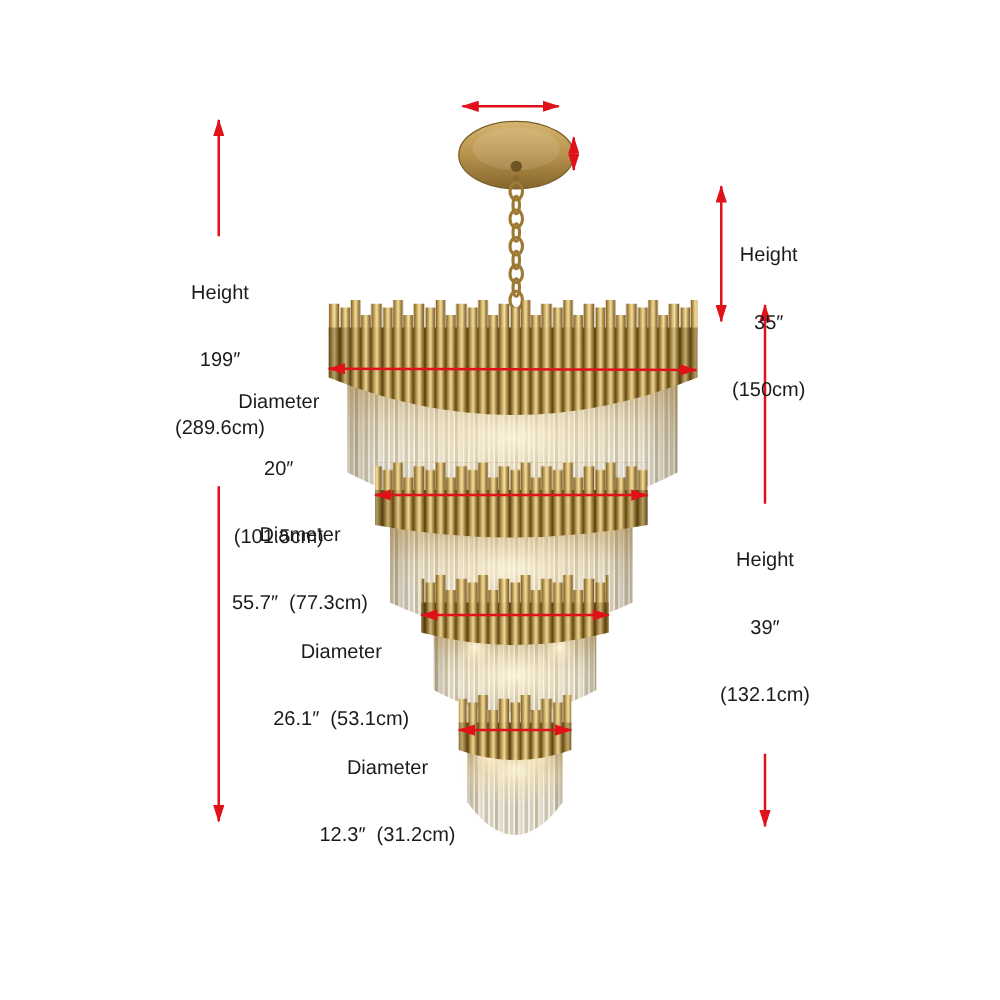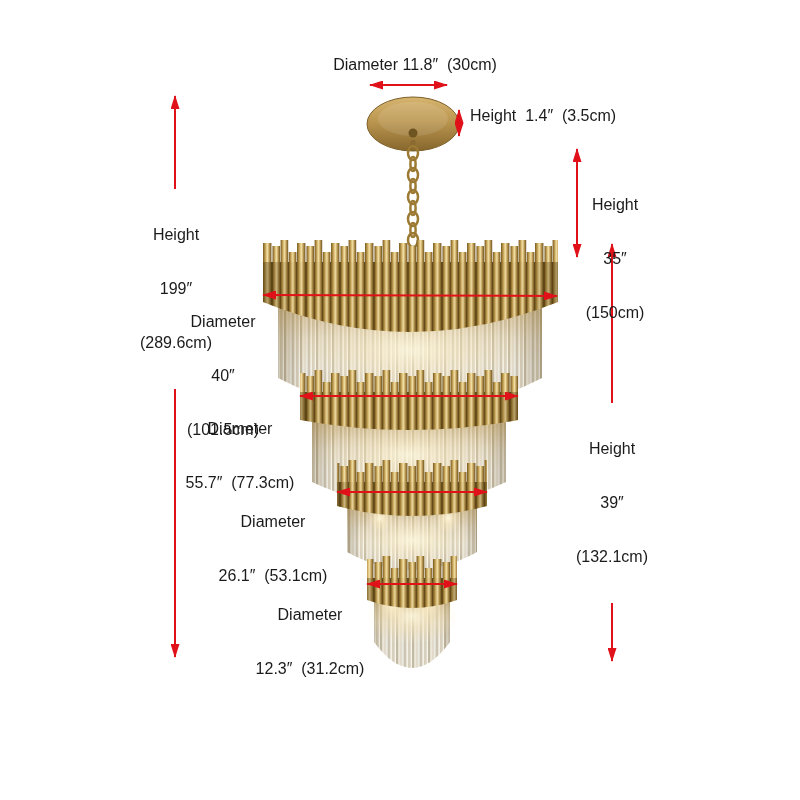--- a/index.html
+++ b/index.html
@@ -178,39 +178,37 @@
     <line class="dim" x1="577" y1="149" x2="577" y2="257" marker-start="url(#ah)" marker-end="url(#ah)"></line>
     <line class="dim" x1="175" y1="96" x2="175" y2="657" marker-start="url(#ah)" marker-end="url(#ah)"></line>
     <line class="dim" x1="263" y1="295" x2="557" y2="296" marker-start="url(#ah)" marker-end="url(#ah)"></line>
     <line class="dim" x1="300" y1="396" x2="518" y2="396" marker-start="url(#ah)" marker-end="url(#ah)"></line>
     <line class="dim" x1="337" y1="492" x2="487" y2="492" marker-start="url(#ah)" marker-end="url(#ah)"></line>
     <line class="dim" x1="367" y1="584" x2="457" y2="584" marker-start="url(#ah)" marker-end="url(#ah)"></line>
     <line class="dim" x1="612" y1="244" x2="612" y2="661" marker-start="url(#ah)" marker-end="url(#ah)"></line>
   </g>
 </svg>
 
-  <div class="label" style="left:415px;top:56px;">Diameter 11.8″  (30cm)</div>
-
-  <div class="label no-center" style="left:470px;top:107px;">Height  1.4″  (3.5cm)</div>
+
 
   <div class="label" style="left:615px;top:160px;">
     <span class="ln">Height</span>
     <span class="ln">35″</span>
     <span class="ln">(150cm)</span>
   </div>
 
   <div class="label masked" style="left:176px;top:189px;">
     <span class="ln">Height</span>
     <span class="ln">199″</span>
     <span class="ln">(289.6cm)</span>
   </div>
 
   <div class="label" style="left:223px;top:277px;">
     <span class="ln">Diameter</span>
-    <span class="ln">40″</span>
+    <span class="ln">20″</span>
     <span class="ln">(101.5cm)</span>
   </div>
 
   <div class="label" style="left:240px;top:384px;">
     <span class="ln">Diameter</span>
     <span class="ln">55.7″  (77.3cm)</span>
   </div>
 
   <div class="label" style="left:273px;top:477px;">
     <span class="ln">Diameter</span>

